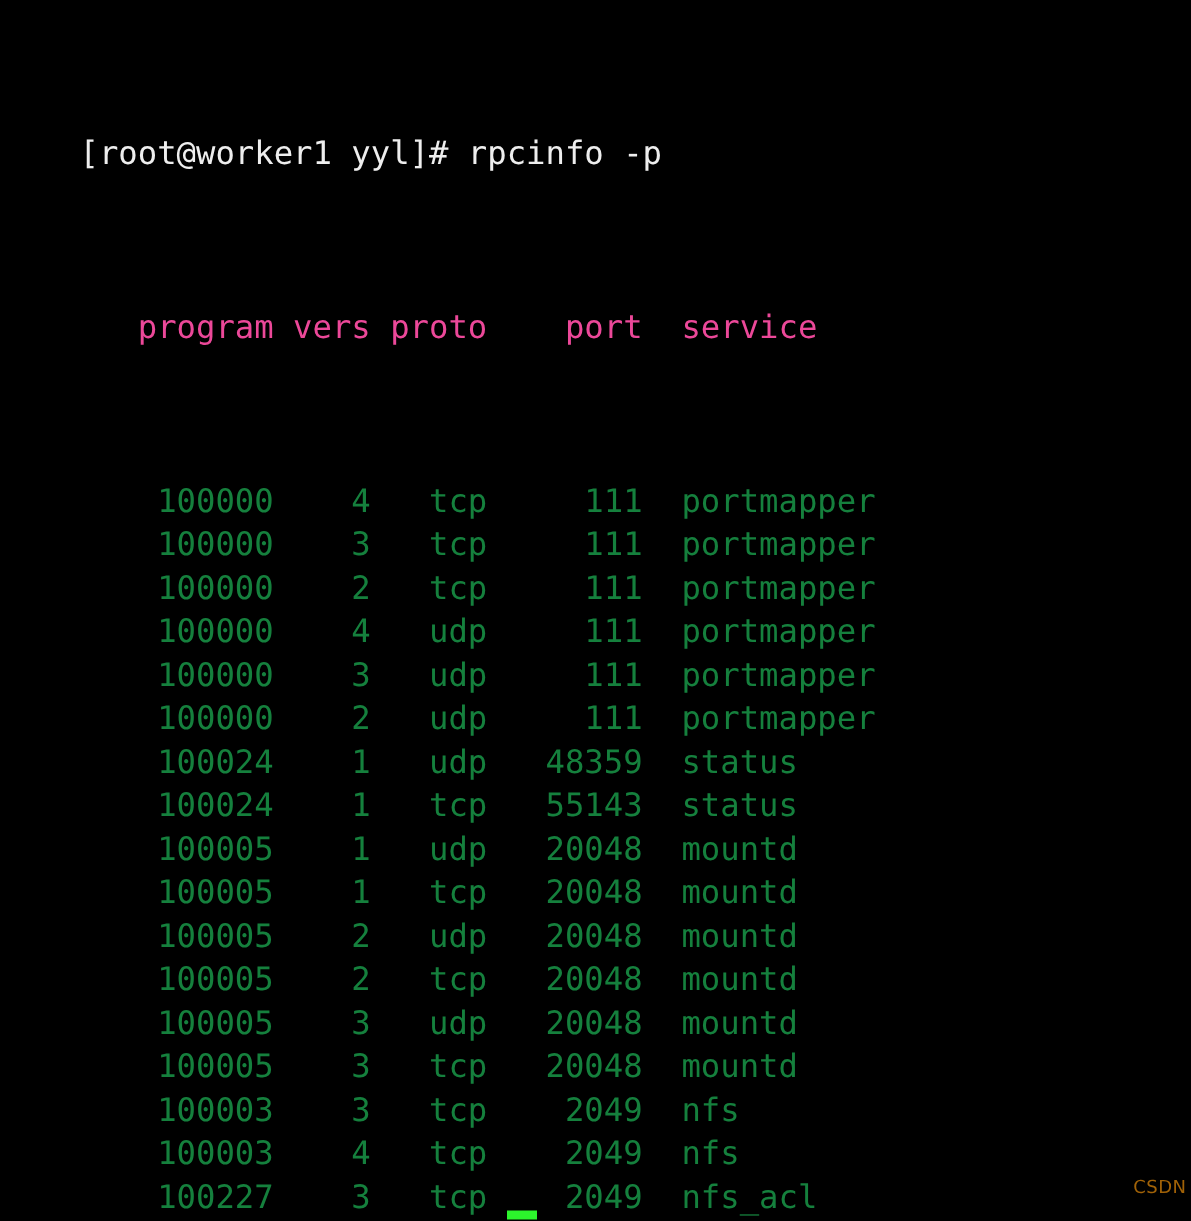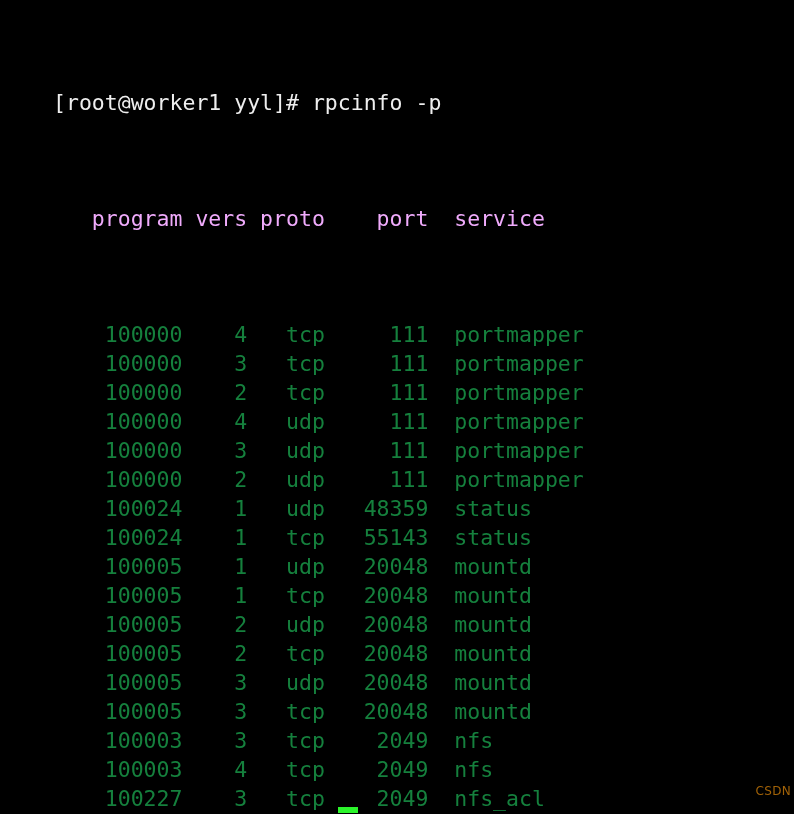--- a/index.html
+++ b/index.html
@@ -37,21 +37,21 @@
   }
   .line {
     height: 29px;
     white-space: pre;
     color: #15803d;
   }
   .line.prompt-line {
     color: #eeeeee;
   }
   .line.header-line {
-    color: #f0abfc;
+    color: #ec4899;
   }
   .cursor-block {
     position: absolute;
     left: 290px;
     top: 807px;
     width: 20px;
     height: 6px;
     background: #2cf52c;
   }
   .watermark {

